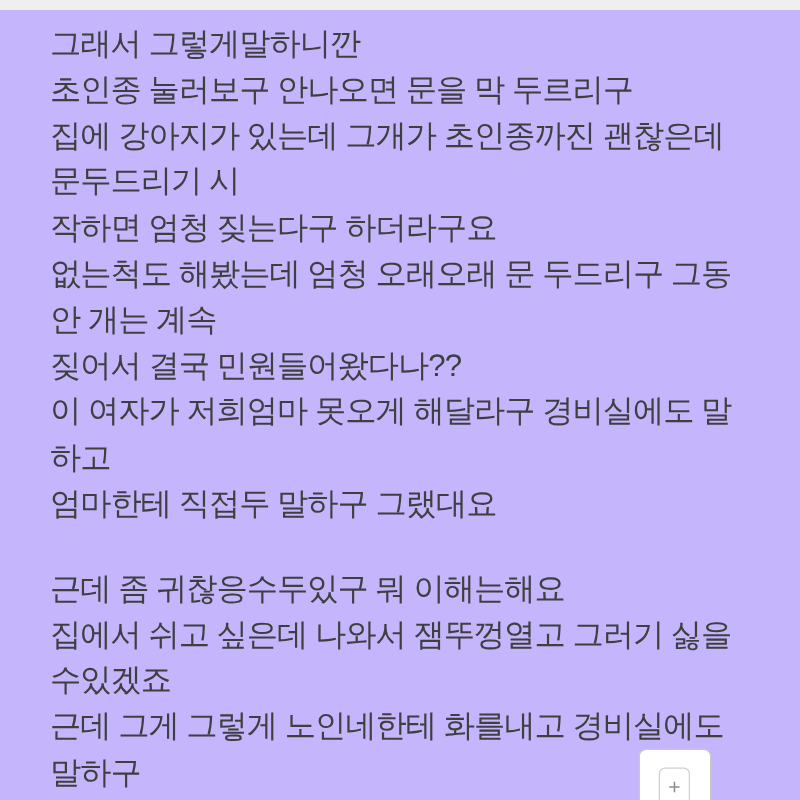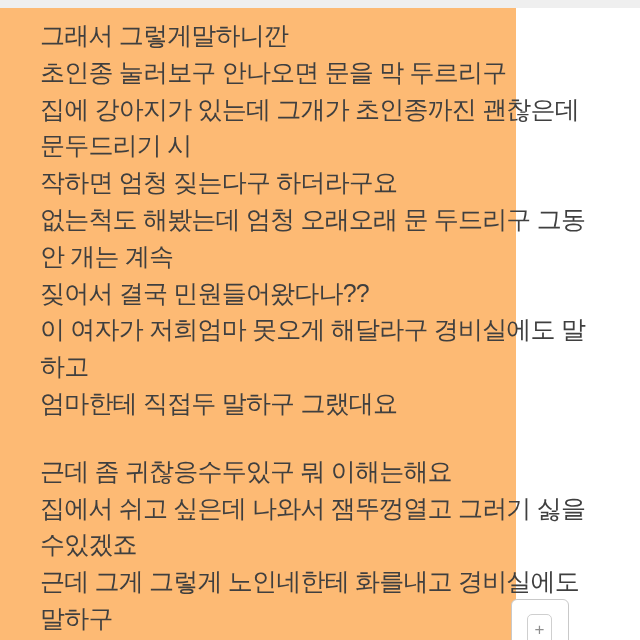--- a/index.html
+++ b/index.html
@@ -5,23 +5,23 @@
   html, body {
     margin: 0;
     padding: 0;
     width: 640px;
     height: 640px;
     overflow: hidden;
     background: #ffffff;
   }
   .screen {
     position: relative;
-    width: 516px;
+    width: 640px;
     height: 640px;
-    background: #fdba74;
+    background: #c4b5fd;
     font-family: "Liberation Sans", "DejaVu Sans", sans-serif;
   }
   .top-strip {
     position: absolute;
     top: 0; left: 0;
     width: 640px;
     height: 8px;
     background: #efefef;
   }
   .post-body {

